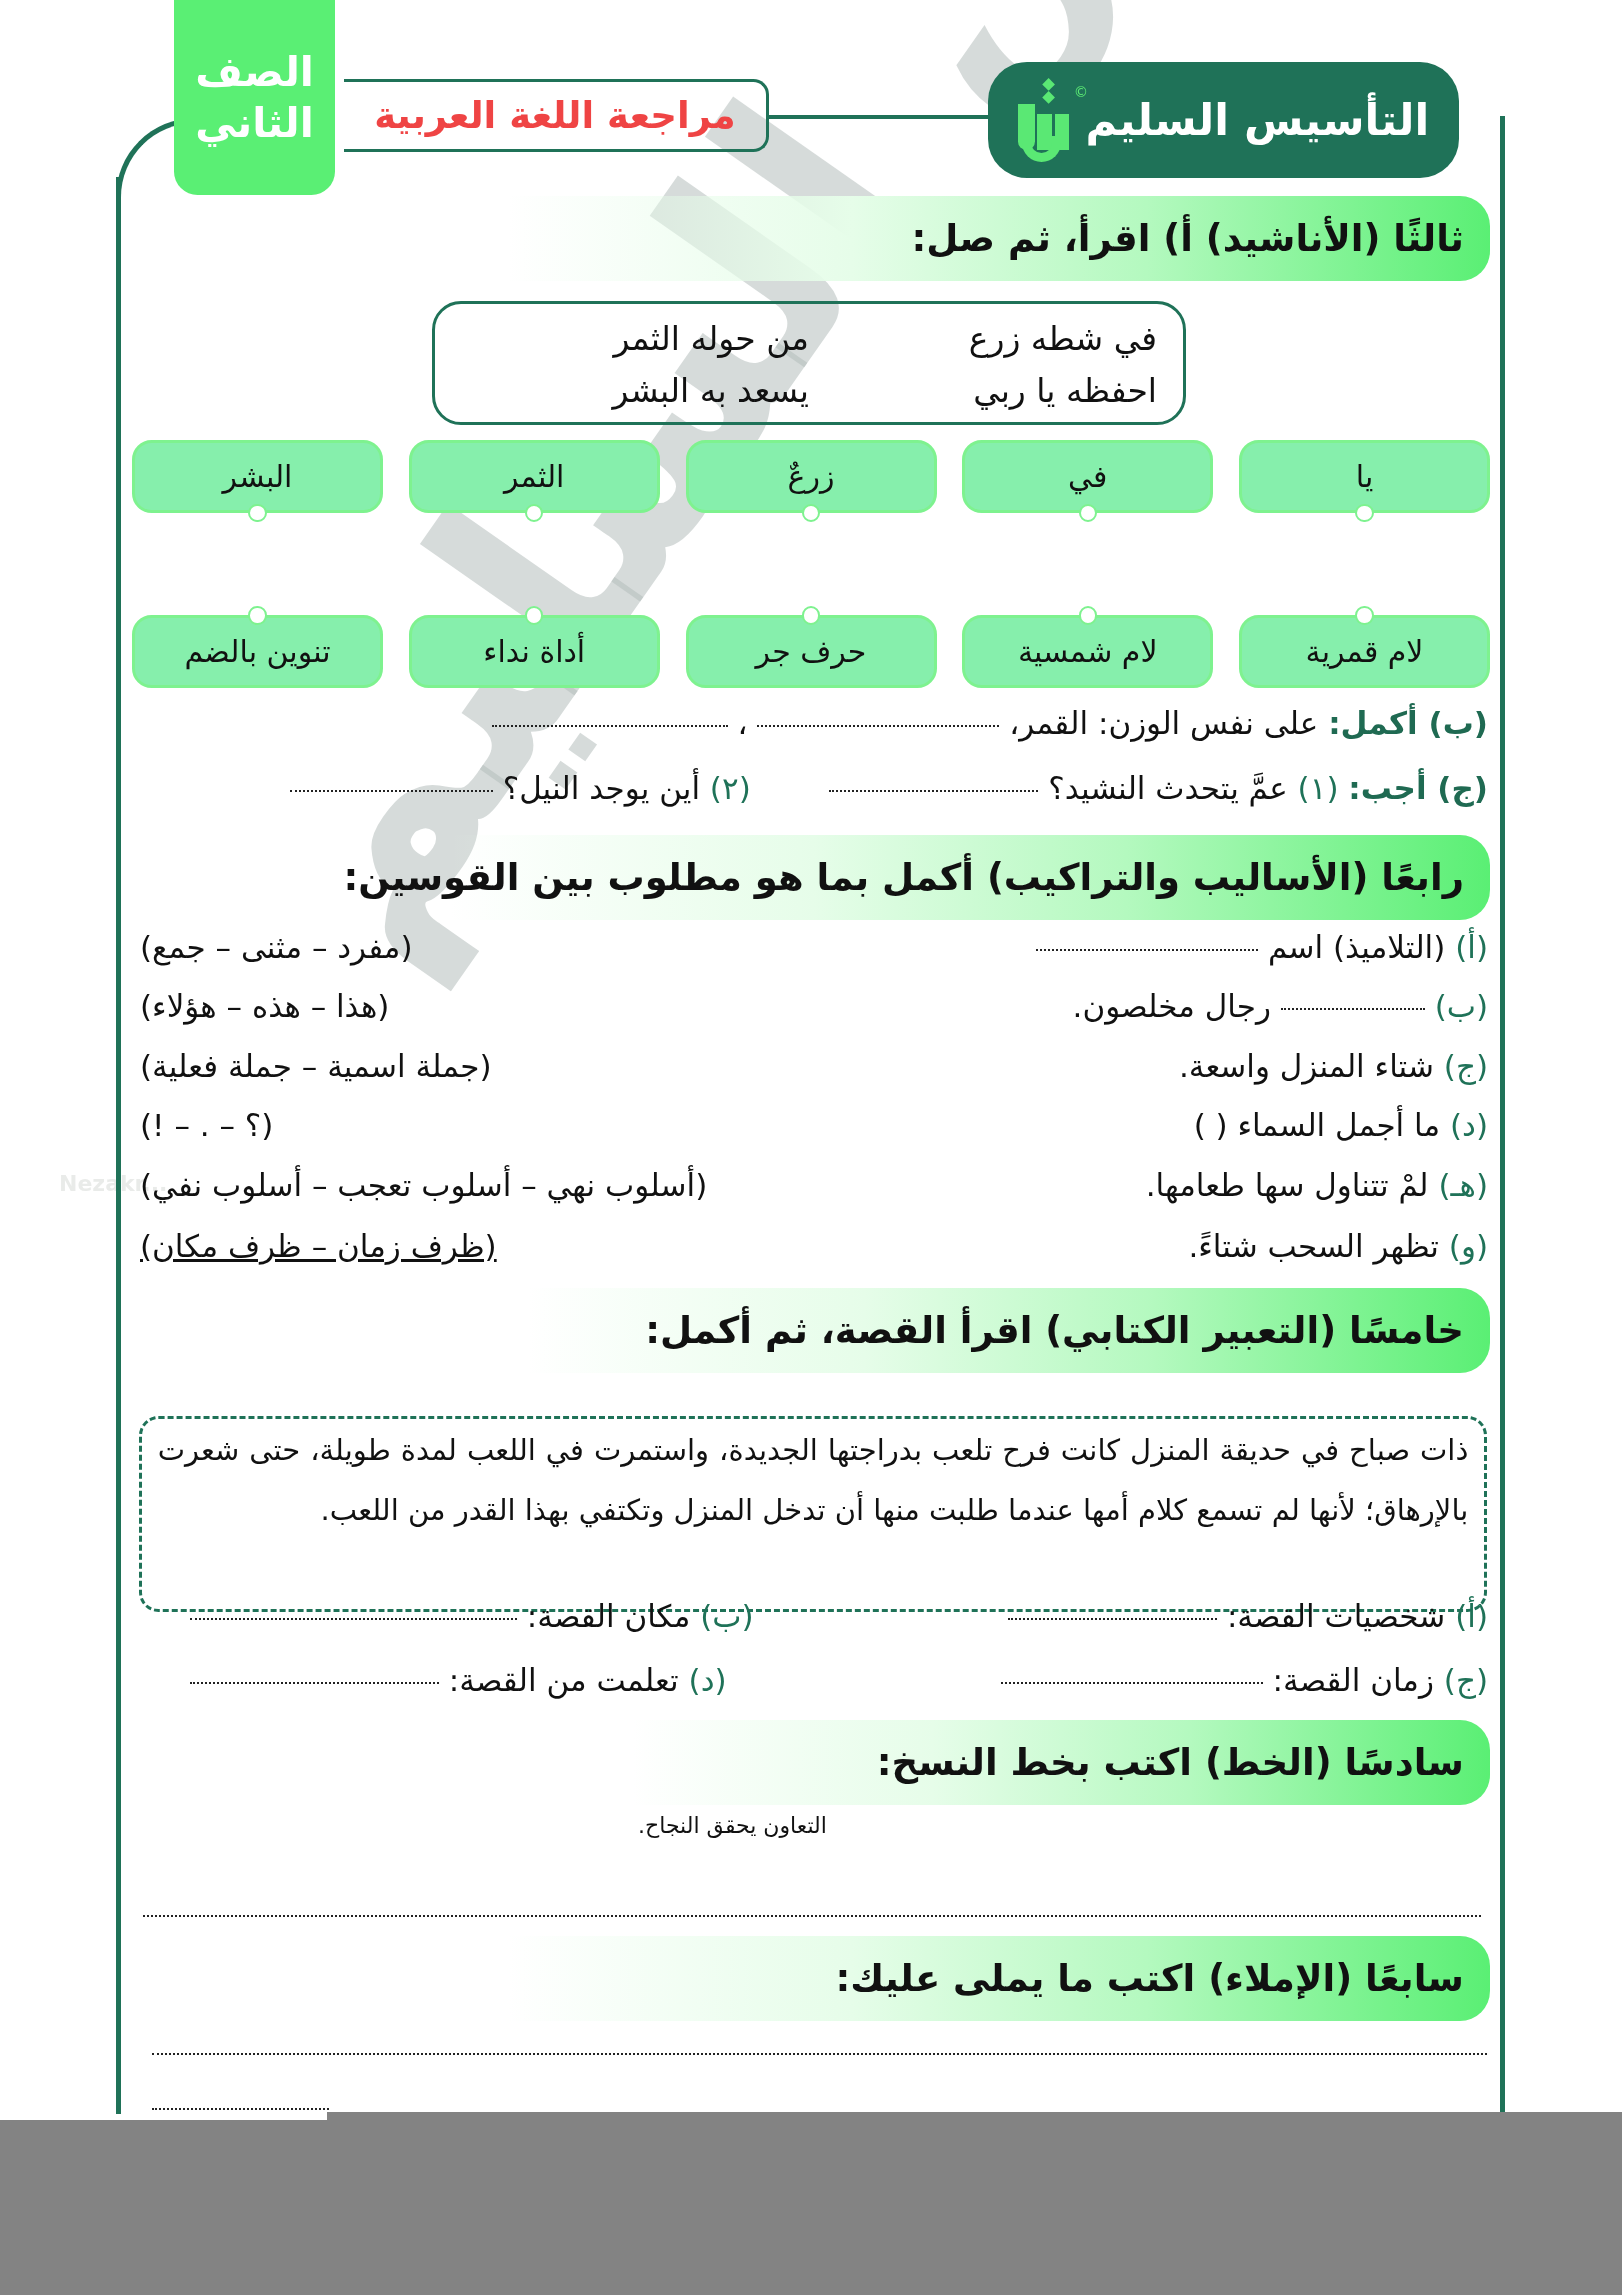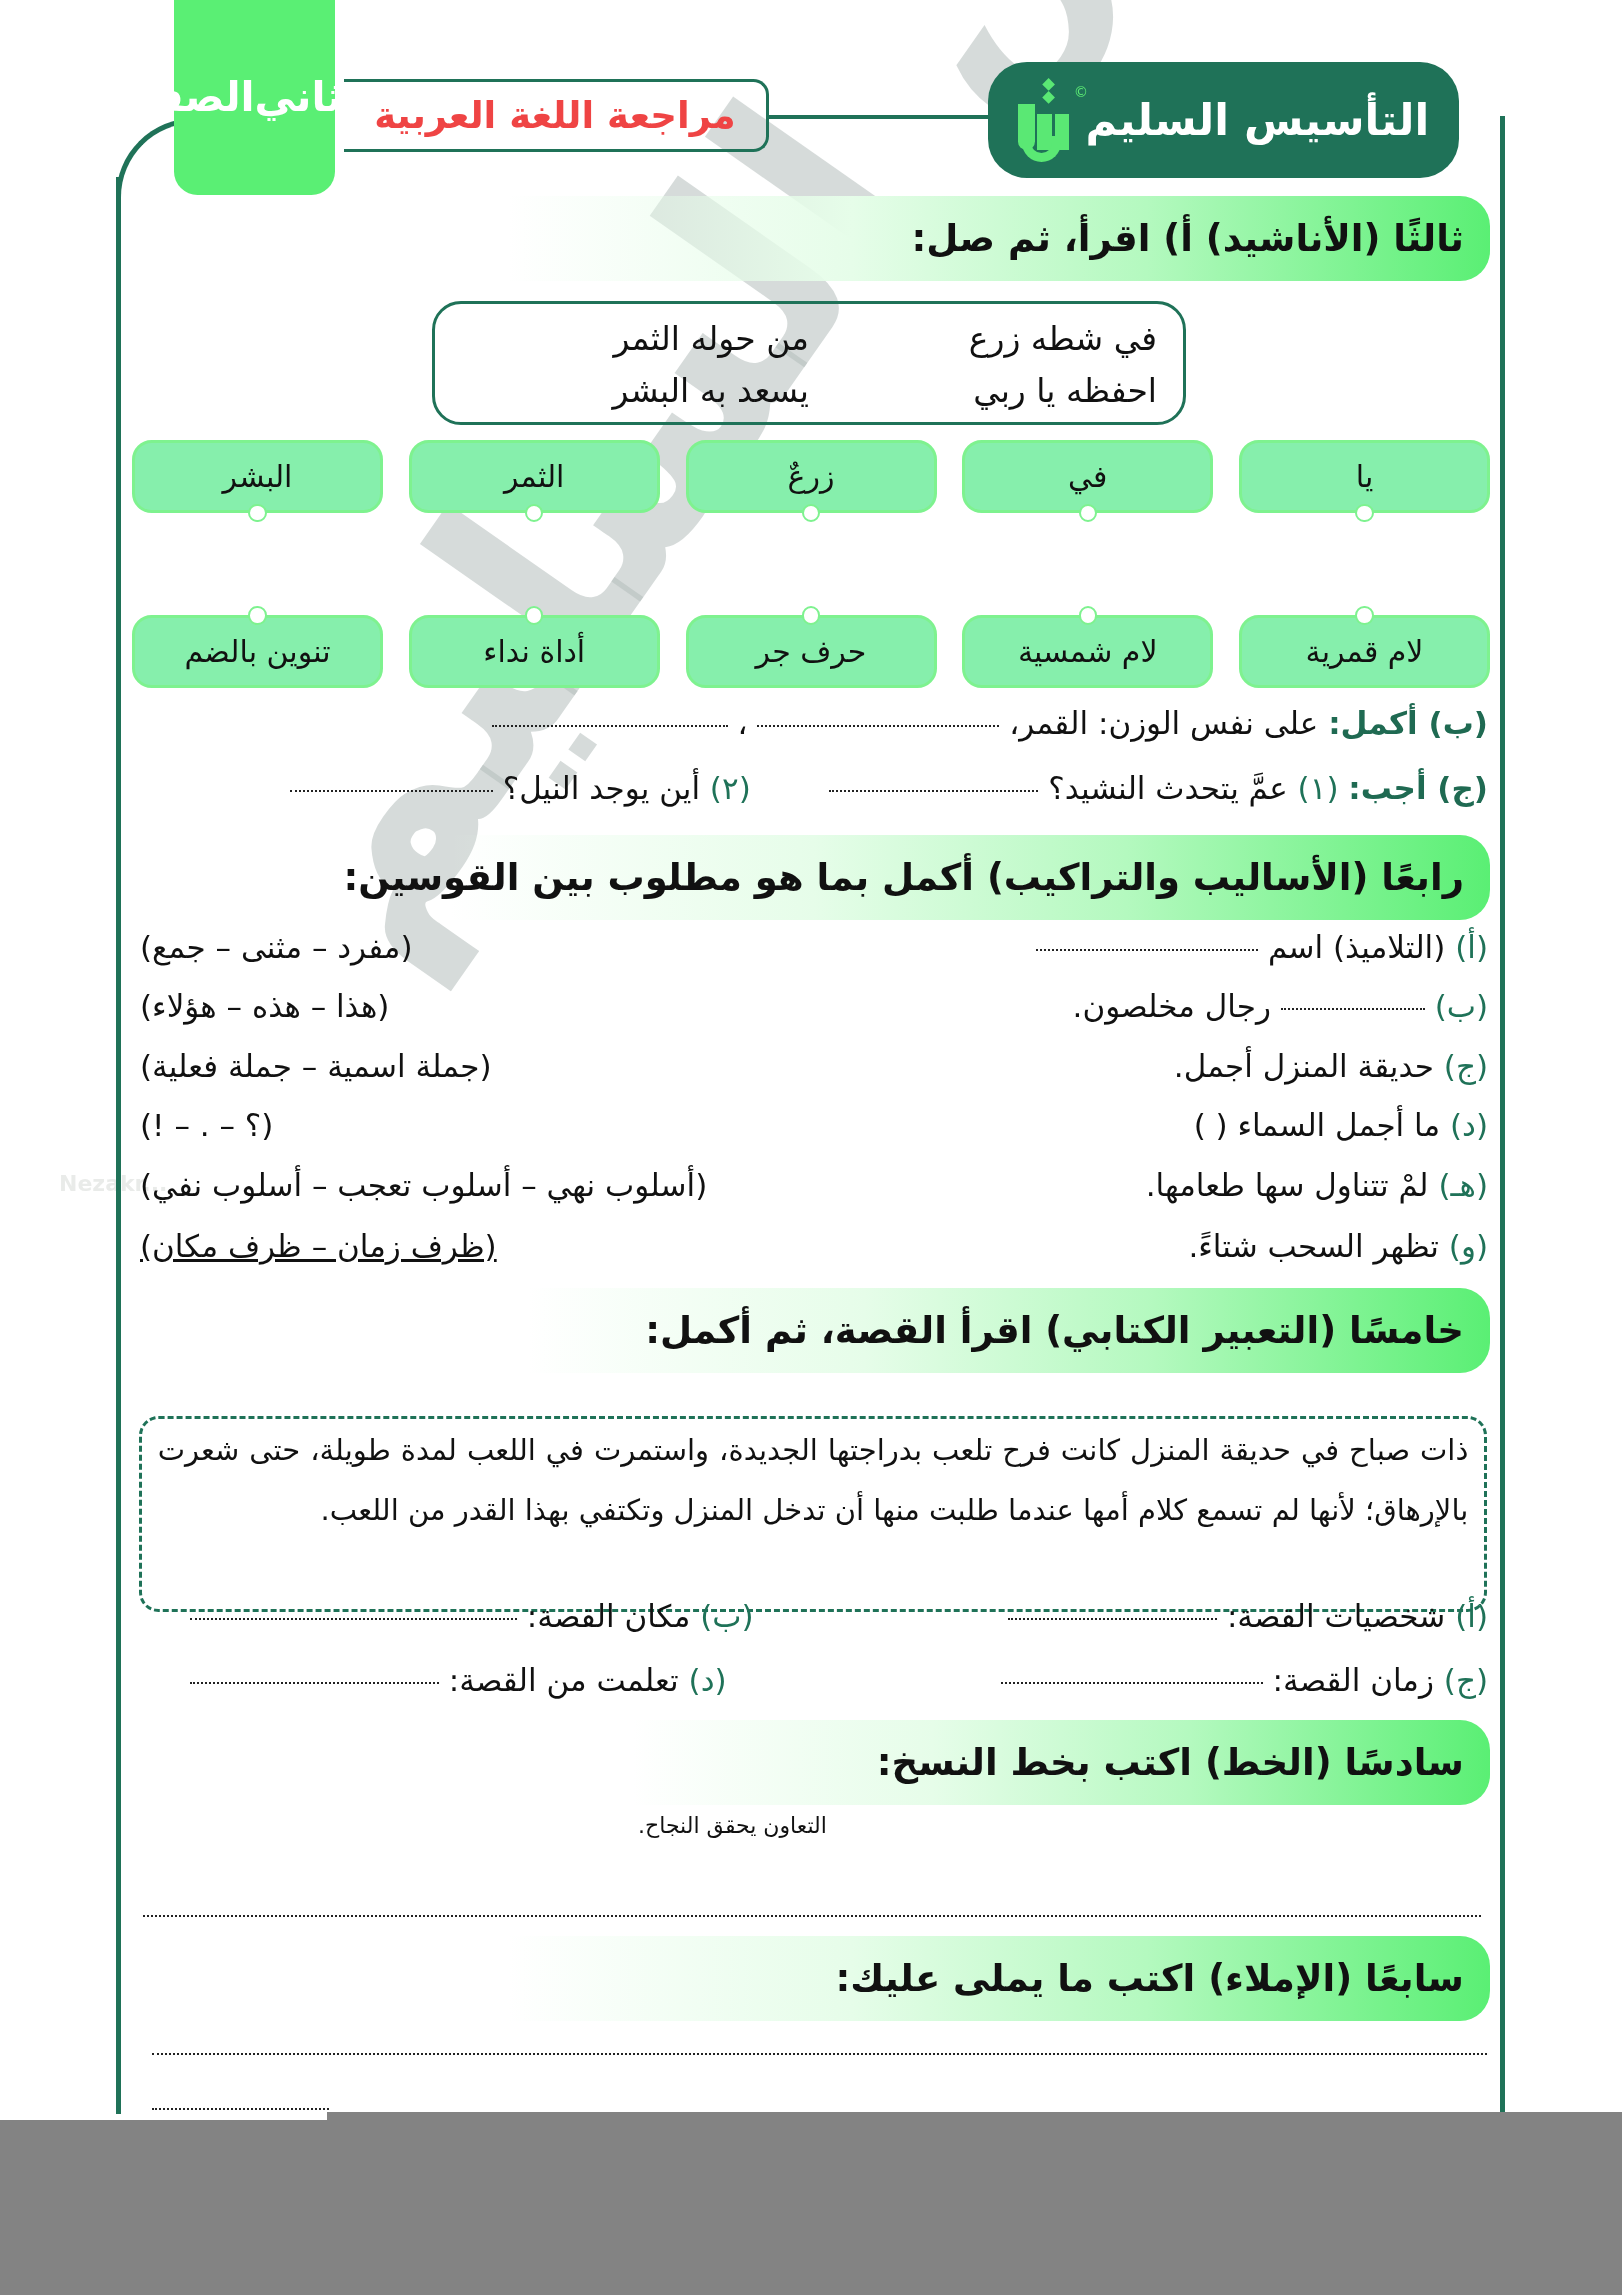--- a/index.html
+++ b/index.html
@@ -35,21 +35,21 @@
     position:absolute; left:344px; top:79px; width:425px; height:73px;
     border:3.9px solid #1f7258; border-left:none; border-radius:0 15.7px 15.7px 0;
     display:flex; align-items:center; justify-content:center; box-sizing:border-box;
   }
   .subject-text { color:#ef4444; font-weight:bold; font-size:37px; direction:rtl; }
   .subject-line { position:absolute; left:769px; top:115px; width:222px; height:3.9px; background:#1f7258; }
 
   .grade-badge {
     position:absolute; left:174px; top:0; width:161px; height:195px;
     background:#5aef74; border-radius:0 0 23.6px 23.6px;
-    display:flex; align-items:center; justify-content:center;
+    display:flex; flex-direction:column; align-items:center; justify-content:center;
     color:#fff; font-weight:bold; font-size:41px; line-height:51px;
   }
 
   
   .sec-head {
     position:absolute; right:133px; height:85px;
     background:linear-gradient(to right, rgba(255,255,255,0) 0%, #e6fde9 35%, #b4f9bf 65%, #5aef74 100%);
     border-radius:0 30px 30px 0;
     display:flex; align-items:center; justify-content:flex-end; padding-right:26px; box-sizing:border-box;
   }
@@ -212,21 +212,21 @@
 
 <div class="line" style="right:135px; top:988px;">
   <span class="lbl">(ب)</span>
   <span class="dots" style="width:144px;"></span>
   <span>رجال مخلصون.</span>
 </div>
 <div class="line" style="left:140px; top:988px;">(هذا – هذه – هؤلاء)</div>
 
 <div class="line" style="right:135px; top:1048px;">
   <span class="lbl">(ج)</span>
-  <span>حديقة المنزل أجمل.</span>
+  <span>شتاء المنزل واسعة.</span>
 </div>
 <div class="line" style="left:140px; top:1048px;">(جملة اسمية – جملة فعلية)</div>
 
 <div class="line" style="right:135px; top:1107px;">
   <span class="lbl">(د)</span>
   <span>ما أجمل السماء (  )</span>
 </div>
 <div class="line" style="left:140px; top:1107px;">(؟ – . – !)</div>
 
 <div class="line" style="right:135px; top:1167px;">

